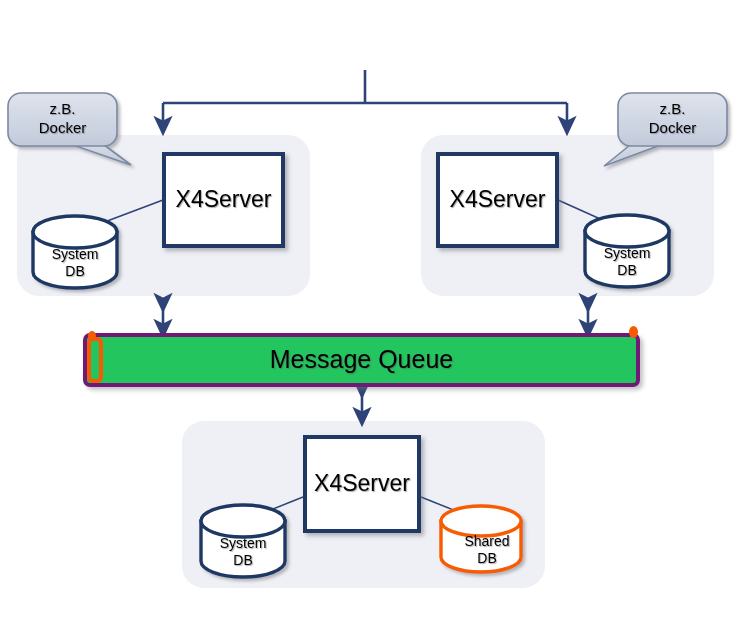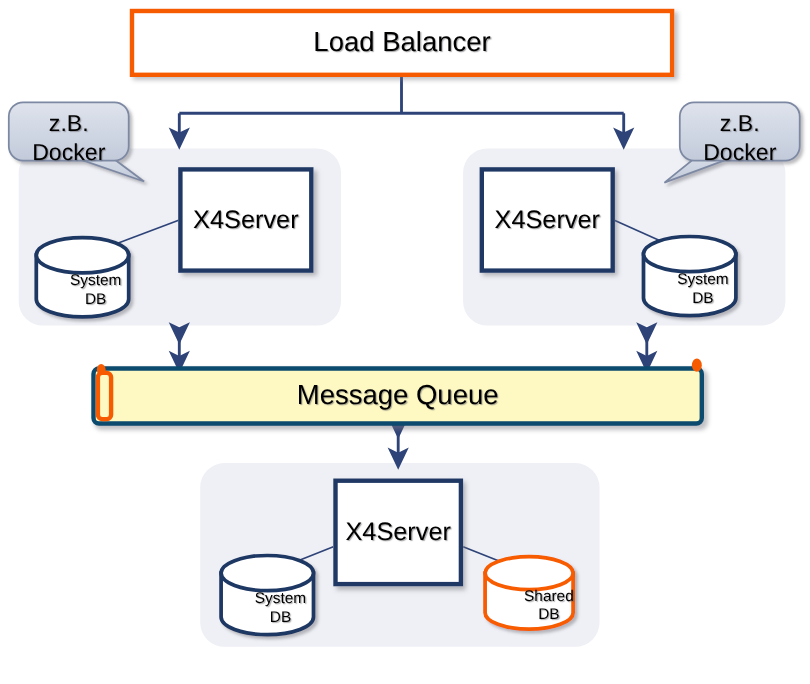--- a/index.html
+++ b/index.html
@@ -59,22 +59,22 @@
     background: #ffffff;
     border: 4px solid #1f3864;
     box-shadow: 3px 3px 4px rgba(120,120,128,0.5);
     font-size: 23px;
     flex-direction: row;
   }
   .server-box .ln { display: block; }
 
   
   .mq-box {
-    background: #fef9c3;
-    border: 4px solid #0c4a6e;
+    background: #22c55e;
+    border: 4px solid #701a75;
     border-radius: 7px;
     box-shadow: 3px 3px 4px rgba(120,120,128,0.45);
     font-size: 25px;
   }
   .mq-endcap {
     position: absolute;
     box-sizing: border-box;
     border: 4px solid #f75b02;
     border-radius: 6px;
     background: transparent;
@@ -84,40 +84,40 @@
     background: #f75b02;
     border-radius: 50%;
   }
 
   
   .db {
     position: absolute;
   }
   .db .db-label {
     position: absolute;
-    left: 12px;
+    left: 0;
     width: 100%;
     text-align: center;
     color: #000000;
     font-size: 14px;
     line-height: 1.2;
     text-shadow: 1px 1px 1px rgba(90,90,95,0.5);
   }
   .db .db-label .ln { display: block; }
 
   
   .callout {
     position: absolute;
   }
   .callout .callout-text {
     position: absolute;
     left: 0;
     width: 100%;
     text-align: center;
-    font-size: 21px;
+    font-size: 15px;
     color: #000000;
     line-height: 1.25;
     text-shadow: 1px 1px 1px rgba(90,90,95,0.5);
   }
   .callout .callout-text .ln { display: block; }
 </style>
 </head>
 <body>
 
 <div id="diagram">
@@ -203,23 +203,20 @@
       <span class="ln">Docker</span>
     </div>
   </div>
   <div class="callout" style="left:618px; top:93px; width:109px; height:53px;">
     <div class="callout-text" style="top:7px;">
       <span class="ln">z.B.</span>
       <span class="ln">Docker</span>
     </div>
   </div>
 
-  <div class="node lb-box" style="left:118px; top:8px; width:495px; height:62px;">
-    <span>Load Balancer</span>
-  </div>
 
   <div class="node server-box" style="left:162px; top:152px; width:123px; height:96px;">
     <span class="ln">X4</span>
     <span class="ln">Server</span>
   </div>
 
   <div class="node server-box" style="left:436px; top:152px; width:123px; height:96px;">
     <span class="ln">X4</span>
     <span class="ln">Server</span>
   </div>

